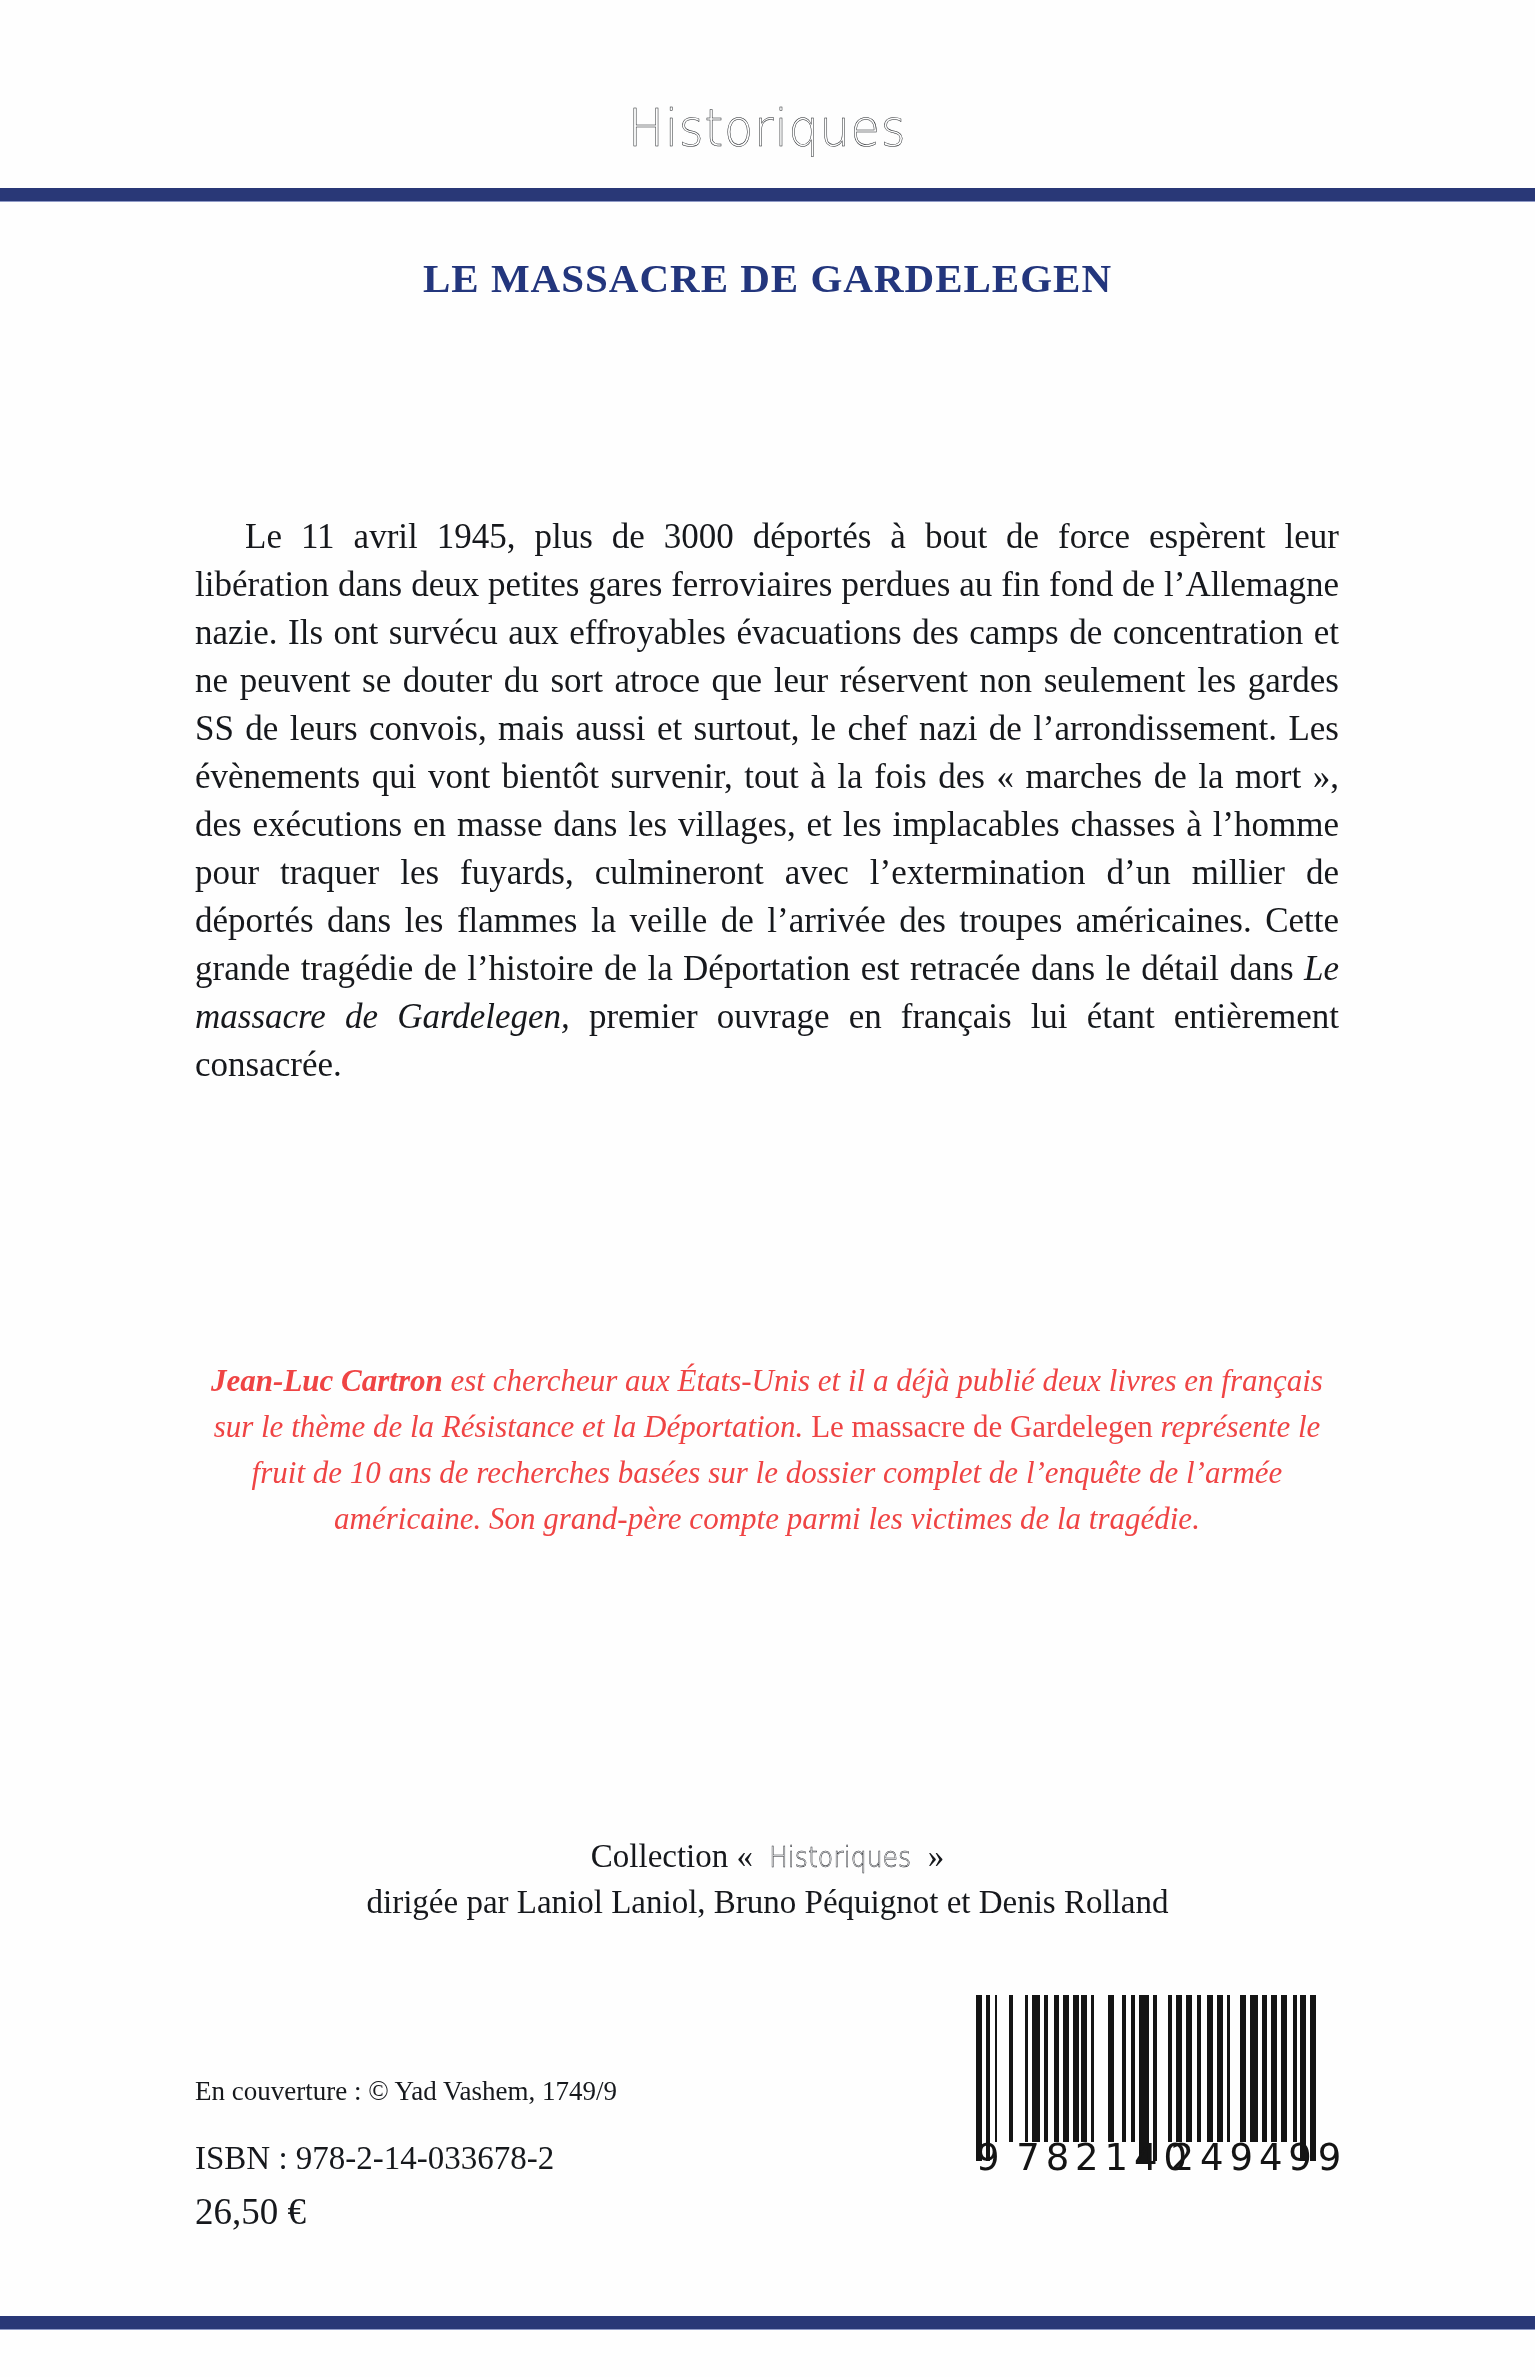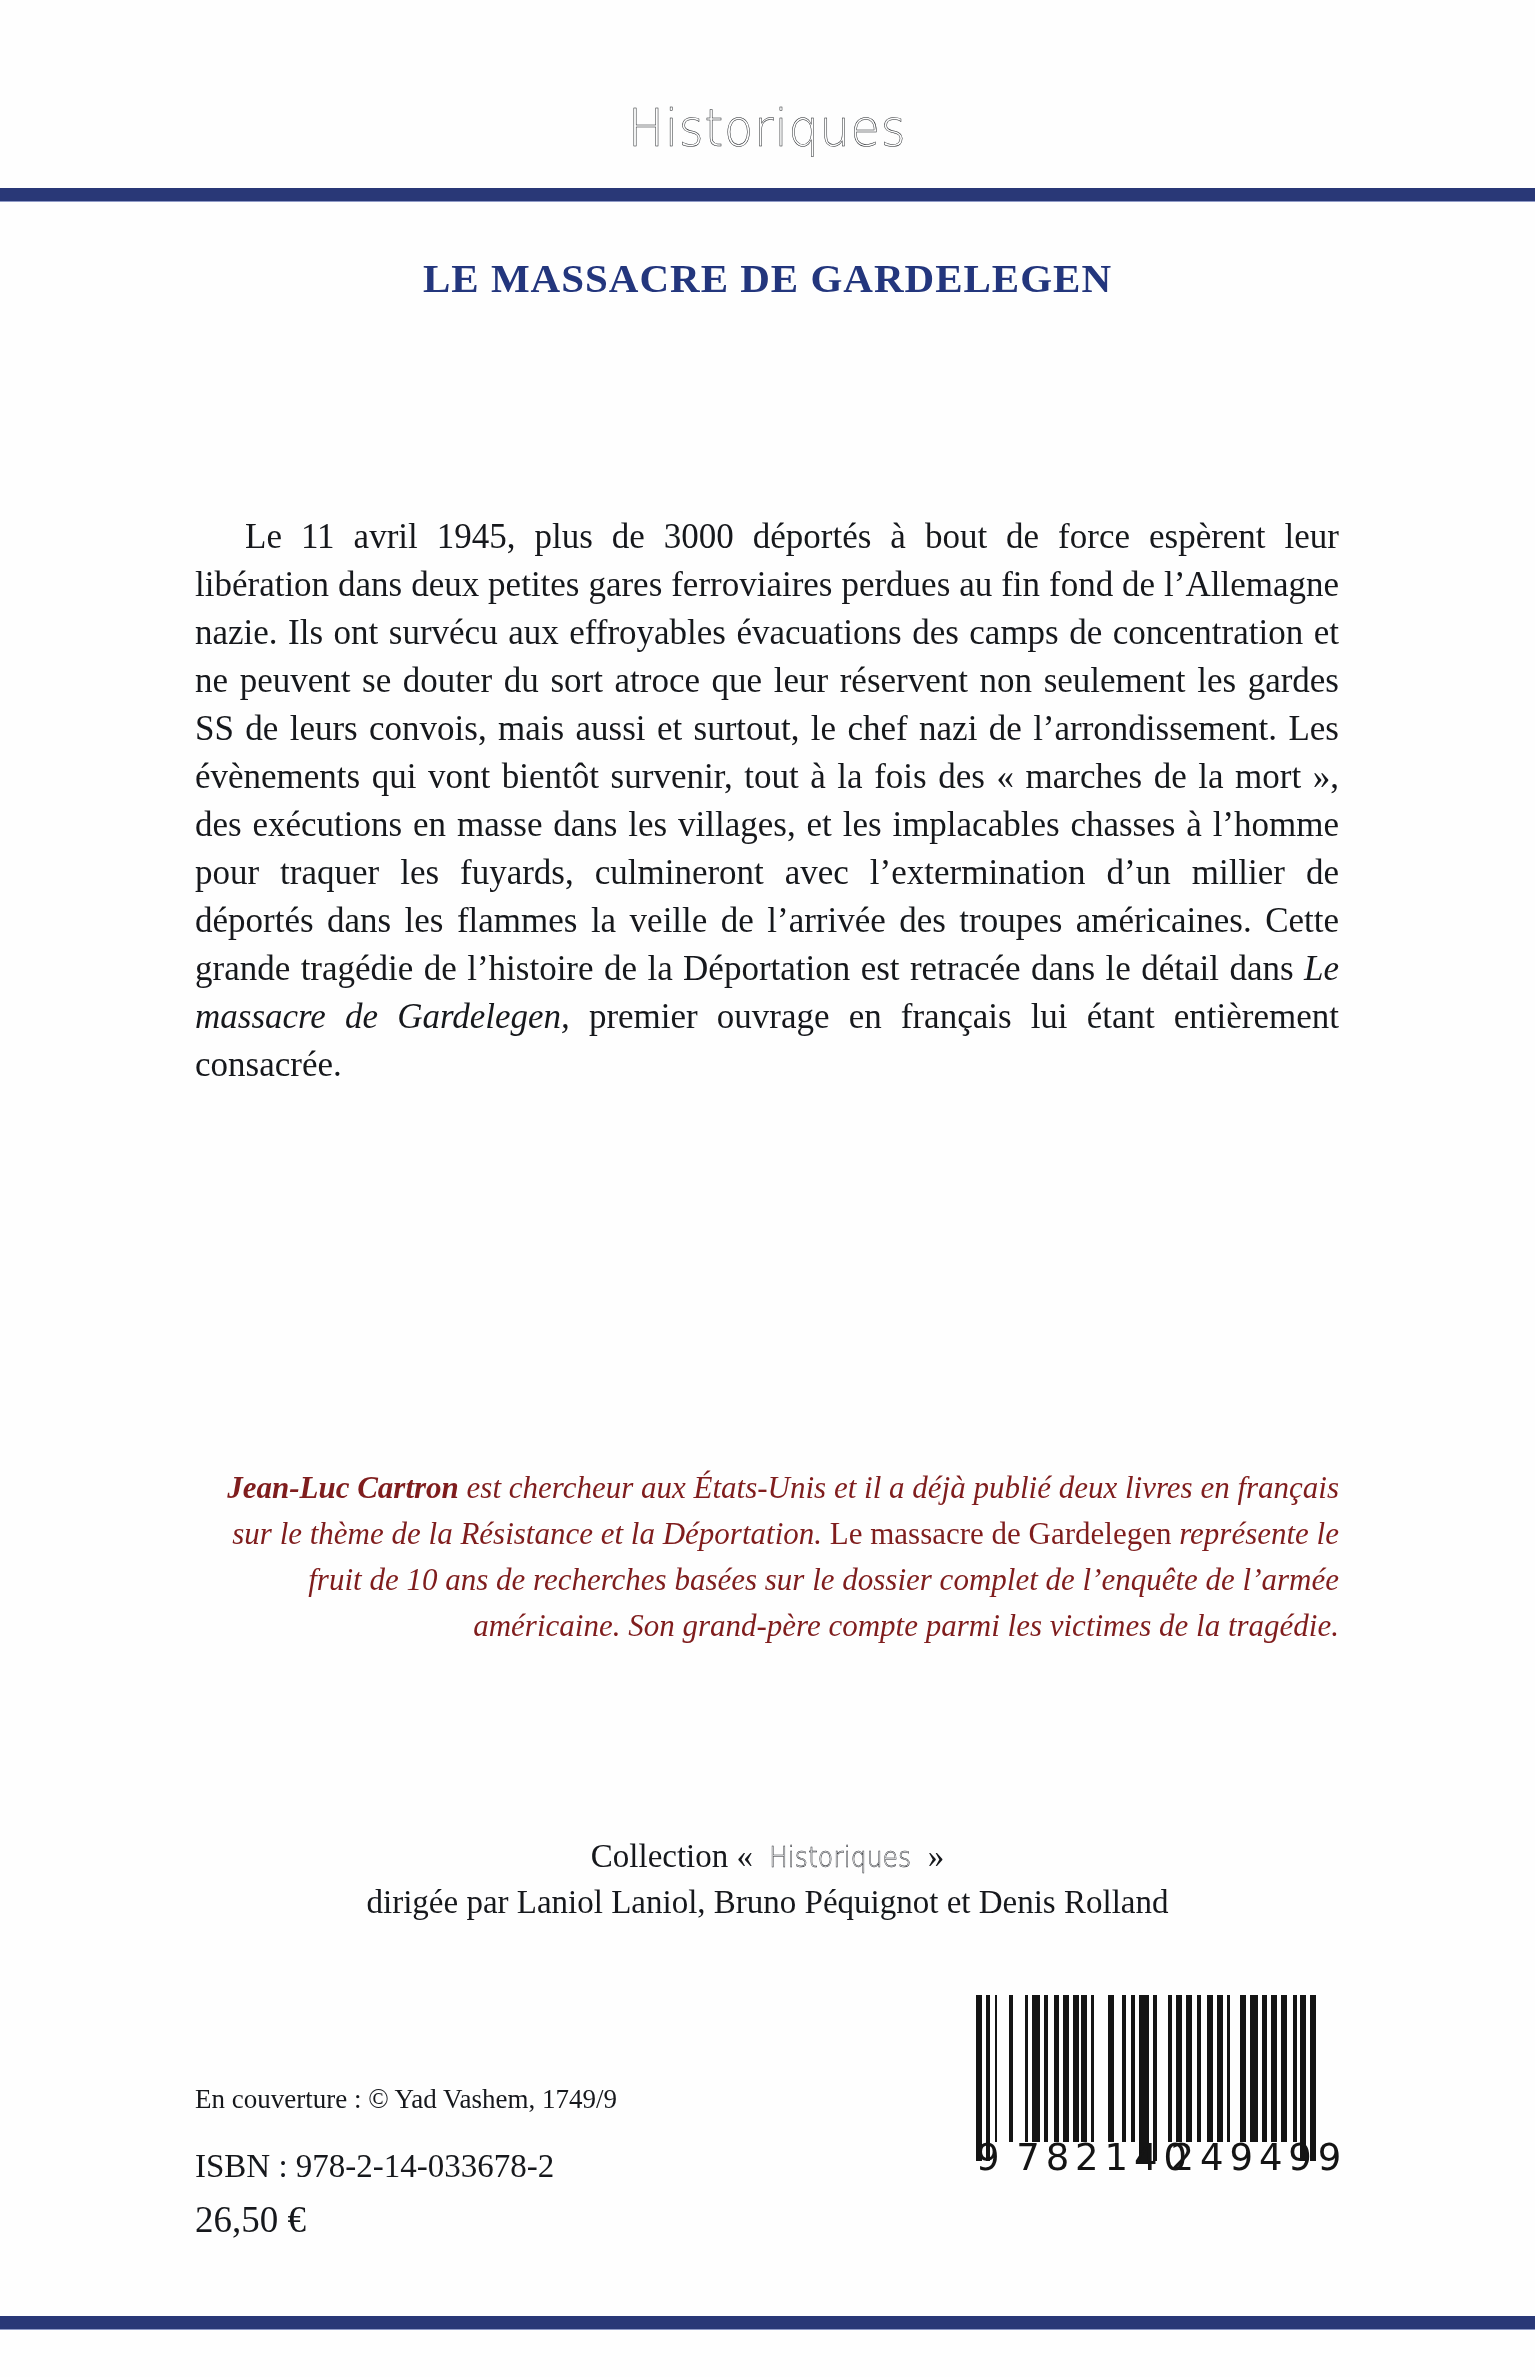--- a/index.html
+++ b/index.html
@@ -96,29 +96,29 @@
     text-align: justify;
     text-justify: inter-word;
     text-indent: 50px;
     hyphens: none;
   }
   .blurb i { font-style: italic; }
 
   
   .bio {
     position: absolute;
-    top: 1465px;
+    top: 1358px;
     left: 195px;
     width: 1144px;
     font-family: "Liberation Serif", serif;
     font-style: italic;
     font-size: 31px;
     line-height: 46px;
-    color: #7f1d1d;
-    text-align: right;
+    color: #ef4444;
+    text-align: center;
   }
   .bio .author-name {
     font-weight: bold;
     font-style: italic;
   }
   .bio .roman {
     font-style: normal;
   }
 
   
@@ -153,21 +153,20 @@
     left: 195px;
     top: 2075px;
     font-family: "Liberation Serif", serif;
     color: #16181c;
   }
   .colophon-cover {
     font-size: 27px;
     line-height: 32px;
     margin-bottom: 34px;
     white-space: nowrap;
-    margin-top: 8px;
   }
   .colophon-isbn {
     font-size: 33px;
     line-height: 35px;
     margin-bottom: 15px;
     white-space: nowrap;
   }
   .colophon-price {
     font-size: 37px;
     line-height: 42px;

